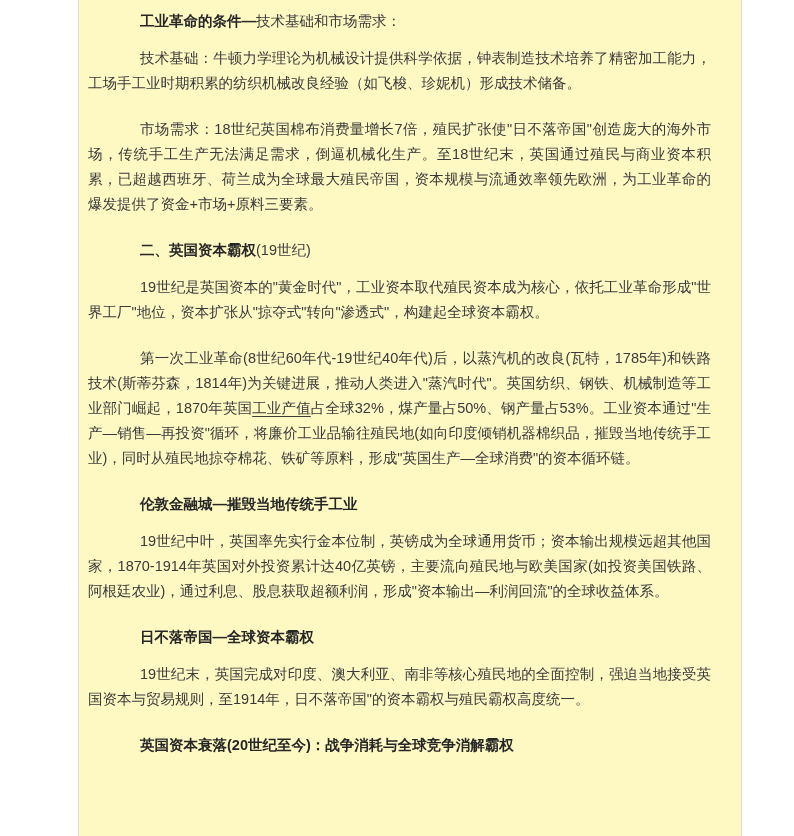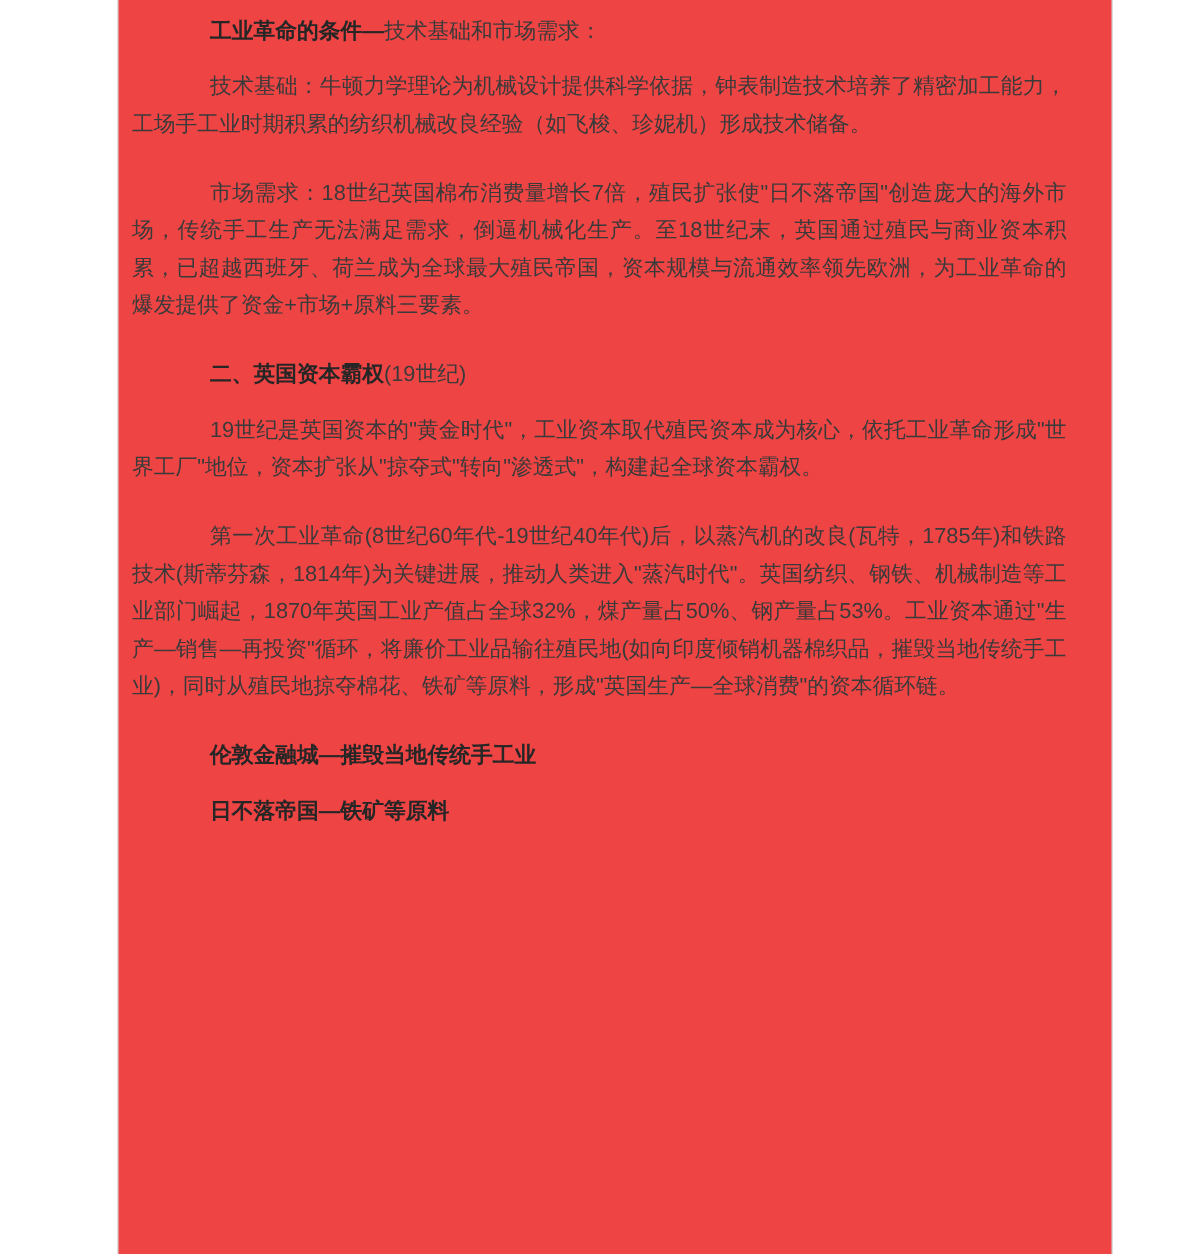--- a/index.html
+++ b/index.html
@@ -5,33 +5,33 @@
   html,body{margin:0;padding:0;background:#ffffff;}
   body{
     width:794px;height:836px;overflow:hidden;position:relative;
     font-family:"Liberation Sans","DejaVu Sans",sans-serif;
   }
   .article-column{
     position:absolute;left:78px;top:0;width:664px;height:836px;
     box-sizing:border-box;
     border-left:1px solid #dcdcdc;border-right:1px solid #dcdcdc;
     padding:9px 30px 0 9px;
-    background:#ef4444;
+    background:#fef9c3;
   }
   .article{
     font-size:14.5px;line-height:25px;color:#3a3a3a;
     text-align:justify;
   }
   .para{margin:0 0 21px 0;text-indent:52px;}
   .heading{
     margin:0 0 12px 0;text-indent:52px;
     font-weight:bold;color:#262626;line-height:25px;
   }
   .heading .rest{font-weight:normal;color:#3a3a3a;}
-  .underline-term{text-underline-offset:3px;}
+  .underline-term{text-decoration:underline;text-underline-offset:3px;}
 </style>
 </head>
 <body>
 
 <div class="article-column">
   <div class="article">
 
     <div class="heading"><b>工业革命的条件—</b><span class="rest">技术基础和市场需求：</span></div>
 
     <p class="para">技术基础：牛顿力学理论为机械设计提供科学依据，钟表制造技术培养了精密加工能力，工场手工业时期积累的纺织机械改良经验（如飞梭、珍妮机）形成技术储备。</p>
@@ -40,19 +40,22 @@
 
     <div class="heading"><b>二、英国资本霸权</b><span class="rest">(19世纪)</span></div>
 
     <p class="para">19世纪是英国资本的"黄金时代"，工业资本取代殖民资本成为核心，依托工业革命形成"世界工厂"地位，资本扩张从"掠夺式"转向"渗透式"，构建起全球资本霸权。</p>
 
 
     <p class="para"><span>第一次工业革命(8世纪60年代-19世纪40年代)后，以蒸汽机的改良(瓦特，1785年)和铁路技术(斯蒂芬森，1814年)为关键进展，推动人类进入"蒸汽时代"。英国纺织、钢铁、机械制造等工业部门崛起，1870年英国</span><span class="underline-term">工业产值</span><span>占全球32%，煤产量占50%、钢产量占53%。工业资本通过"生产—销售—再投资"循环，将廉价工业品输往殖民地(如向印度倾销机器棉织品，摧毁当地传统手工业)，同时从殖民地掠夺棉花、铁矿等原料，形成"英国生产—全球消费"的资本循环链。</span></p>
 
     <div class="heading"><b>伦敦金融城—摧毁当地传统手工业</b></div>
 
+    <p class="para">19世纪中叶，英国率先实行金本位制，英镑成为全球通用货币；资本输出规模远超其他国家，1870-1914年英国对外投资累计达40亿英镑，主要流向殖民地与欧美国家(如投资美国铁路、阿根廷农业)，通过利息、股息获取超额利润，形成"资本输出—利润回流"的全球收益体系。</p>
 
-    <div class="heading"><b>日不落帝国—铁矿等原料</b></div>
+    <div class="heading"><b>日不落帝国—全球资本霸权</b></div>
 
+    <p class="para">19世纪末，英国完成对印度、澳大利亚、南非等核心殖民地的全面控制，强迫当地接受英国资本与贸易规则，至1914年，日不落帝国"的资本霸权与殖民霸权高度统一。</p>
 
+    <div class="heading"><b>英国资本衰落(20世纪至今)：战争消耗与全球竞争消解霸权</b></div>
 
   </div>
 </div>
 
 </body></html>

